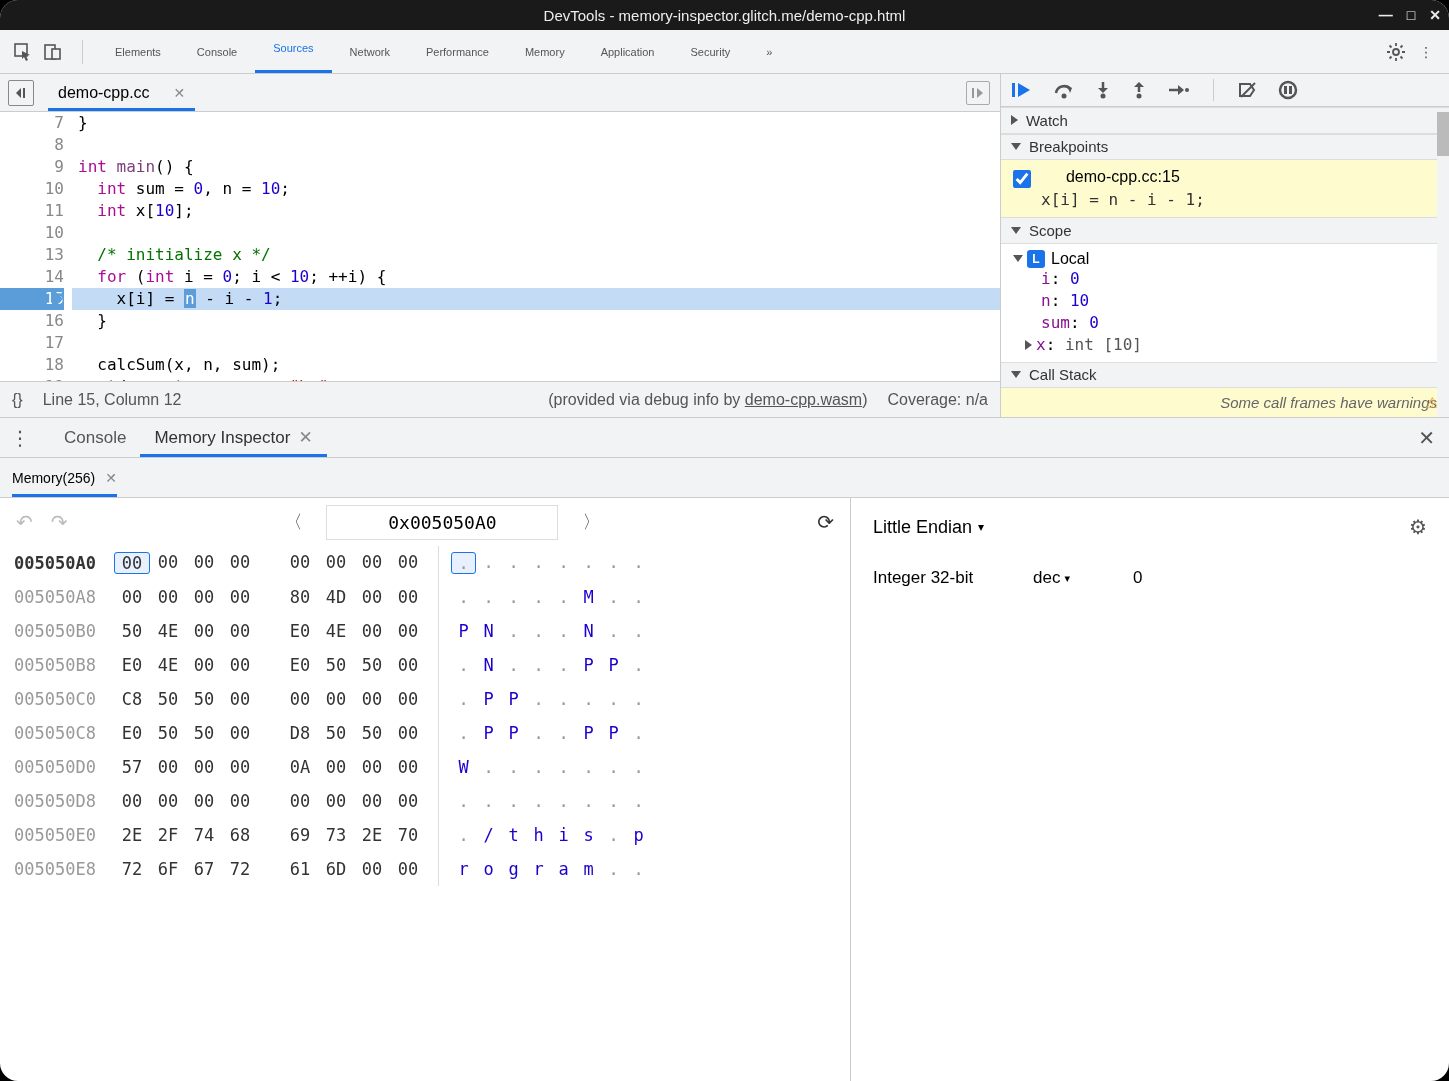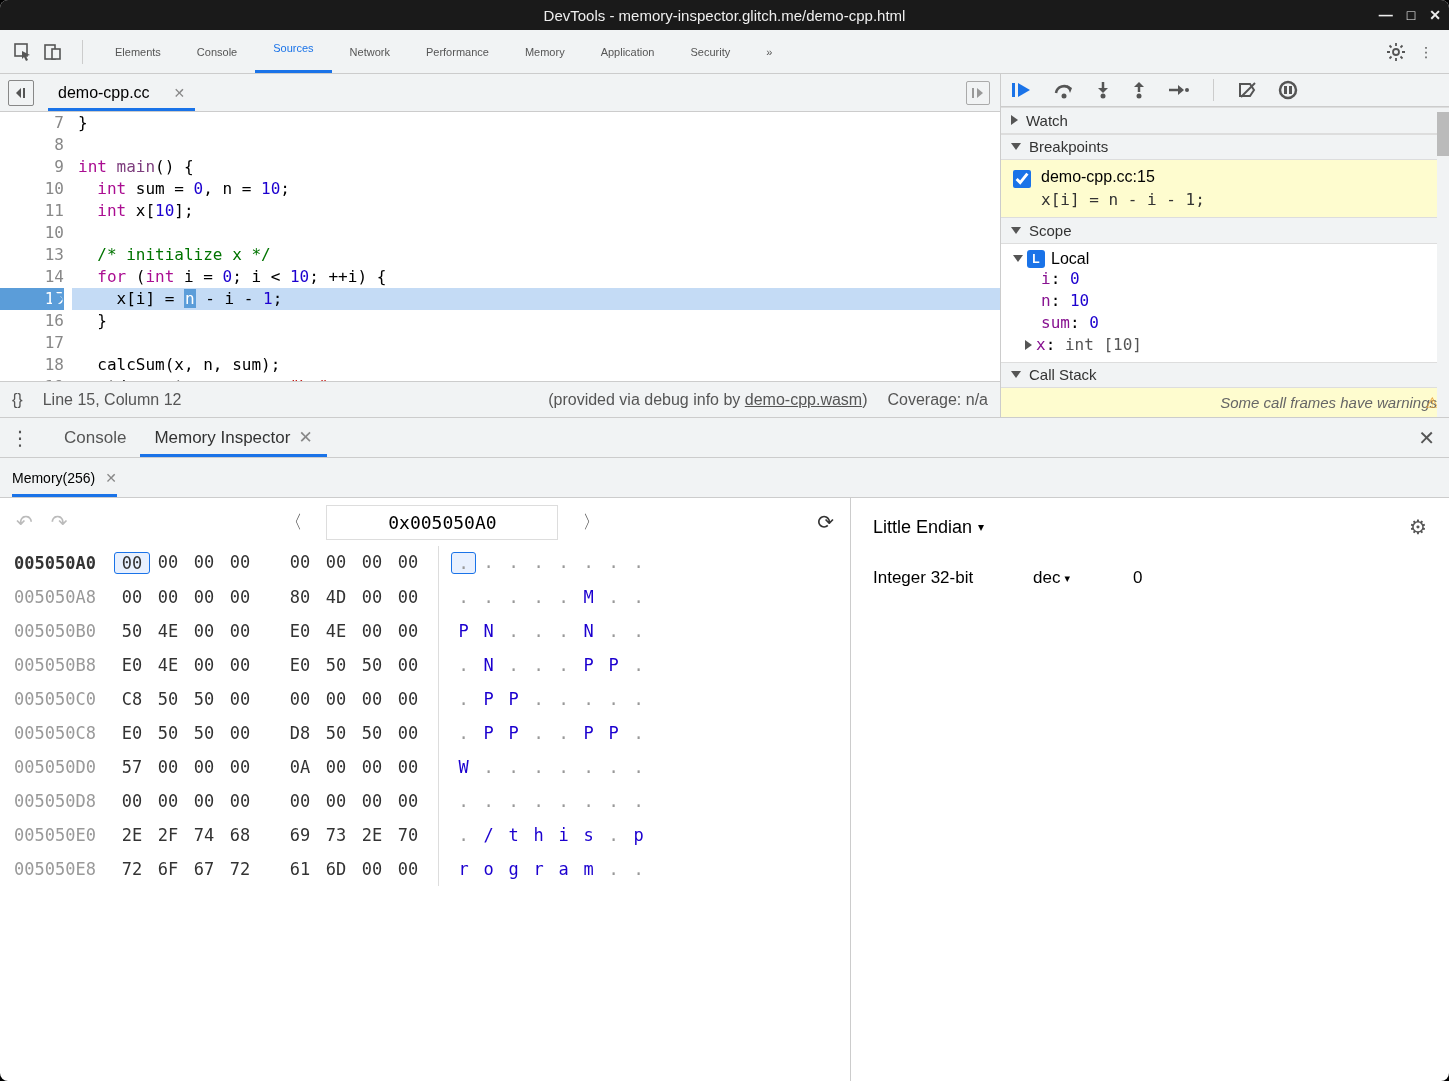--- a/index.html
+++ b/index.html
@@ -1,17 +1,17 @@
 <!DOCTYPE html>
 <html><head>
 <meta charset="utf-8">
 <style>
 * { box-sizing: border-box; margin: 0; padding: 0; }
 body { font-family: Arial, Helvetica, sans-serif; font-size: 14px; background: #000; width: 1449px; height: 1081px; overflow: hidden; }
-.window { width: 100%; height: 100%; background: #fff; display: flex; flex-direction: column; border-radius: 8px; overflow: hidden; }
+.window { width: 100%; height: 100%; background: #fff; display: flex; flex-direction: column; border-radius: 18px; overflow: hidden; }
 .titlebar { background: #1a1a1a; color: #eee; height: 30px; display: flex; align-items: center; justify-content: center; position: relative; font-size: 15px; }
 .titlebar-controls { position: absolute; right: 8px; display: flex; gap: 14px; font-size: 14px; }
 .titlebar-controls span { cursor: pointer; font-weight: bold; }
 
 .maintabs { background: #f1f3f4; height: 44px; display: flex; align-items: center; border-bottom: 1px solid #ccc; padding: 0 8px; }
 .maintabs .icon-btn { width: 30px; height: 30px; display: flex; align-items: center; justify-content: center; color: #555; cursor: pointer; }
 .maintabs .divider { width: 1px; height: 24px; background: #ccc; margin: 0 14px; }
 .maintabs .tab { padding: 8px 18px; color: #555; font-size: 11px; cursor: pointer; height: 100%; display: flex; align-items: center; }
 .maintabs .tab.active { color: #1a73e8; border-bottom: 3px solid #1a73e8; padding-top: 3px; }
 .maintabs .spacer { flex: 1; }
@@ -47,21 +47,21 @@
 .debug-toolbar .vsep { width: 1px; height: 22px; background: #ccc; margin: 0 4px; }
 
 .section-hdr { background: #f1f3f4; border-top: 1px solid #ddd; border-bottom: 1px solid #ddd; height: 30px; display: flex; align-items: center; padding: 0 10px; font-size: 15px; color: #333; cursor: pointer; }
 .tri { display: inline-block; width: 0; height: 0; margin-right: 8px; }
 .tri.right { border-top: 5px solid transparent; border-bottom: 5px solid transparent; border-left: 7px solid #555; }
 .tri.down { border-left: 5px solid transparent; border-right: 5px solid transparent; border-top: 7px solid #555; }
 
 .bp-item { background: #fefccf; border-right: 4px solid #f0e68c; padding: 8px 12px; font-size: 16px; display: flex; align-items: flex-start; gap: 10px; }
 .bp-item input[type=checkbox] { width: 18px; height: 18px; margin-top: 2px; accent-color: #1a73e8; }
 .bp-item .bp-text { display: flex; flex-direction: column; gap: 4px; font-family: monospace; font-size: 16px; }
-.bp-item .bp-loc { font-family: Arial; }
+.bp-item .bp-loc { font-family: Arial; text-align: center; }
 .bp-item .bp-code { color: #333; }
 
 .scope-body { padding: 6px 12px; font-family: monospace; font-size: 16px; }
 .scope-row { display: flex; align-items: center; }
 .scope-row .tri { margin-right: 4px; }
 .L-badge { background: #1a73e8; color: #fff; width: 18px; height: 18px; border-radius: 3px; display: flex; align-items: center; justify-content: center; font-size: 12px; font-weight: bold; margin-right: 6px; font-family: Arial; }
 .scope-vars { padding-left: 28px; }
 .scope-vars .v { line-height: 22px; }
 .var-name { color: #881391; }
 .var-val { color: #1c00cf; }

